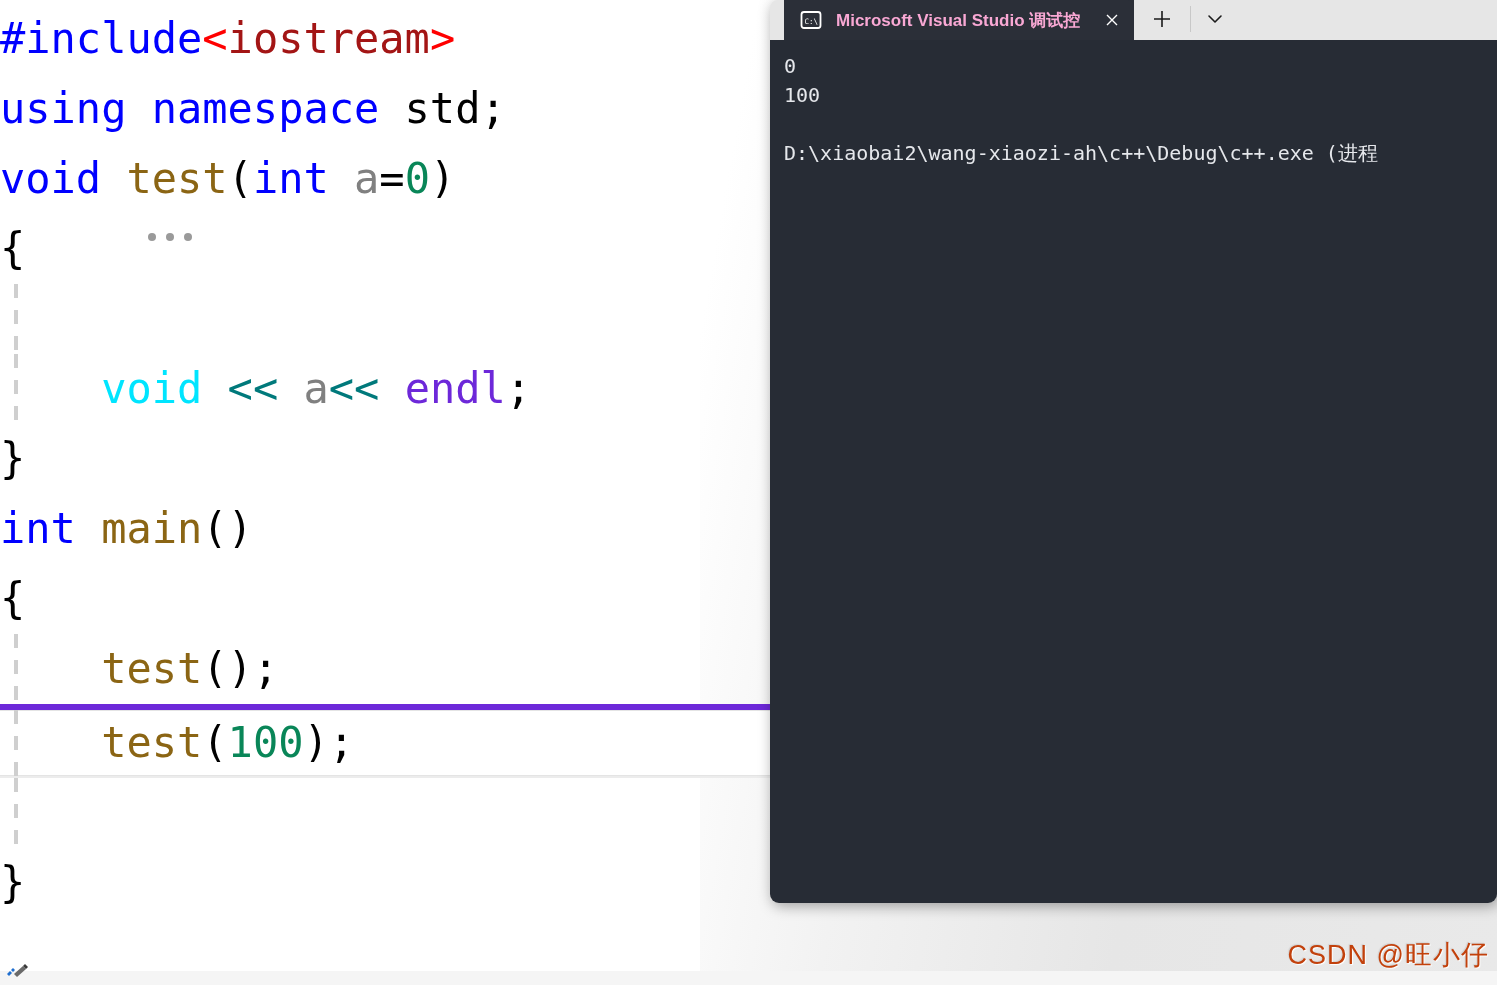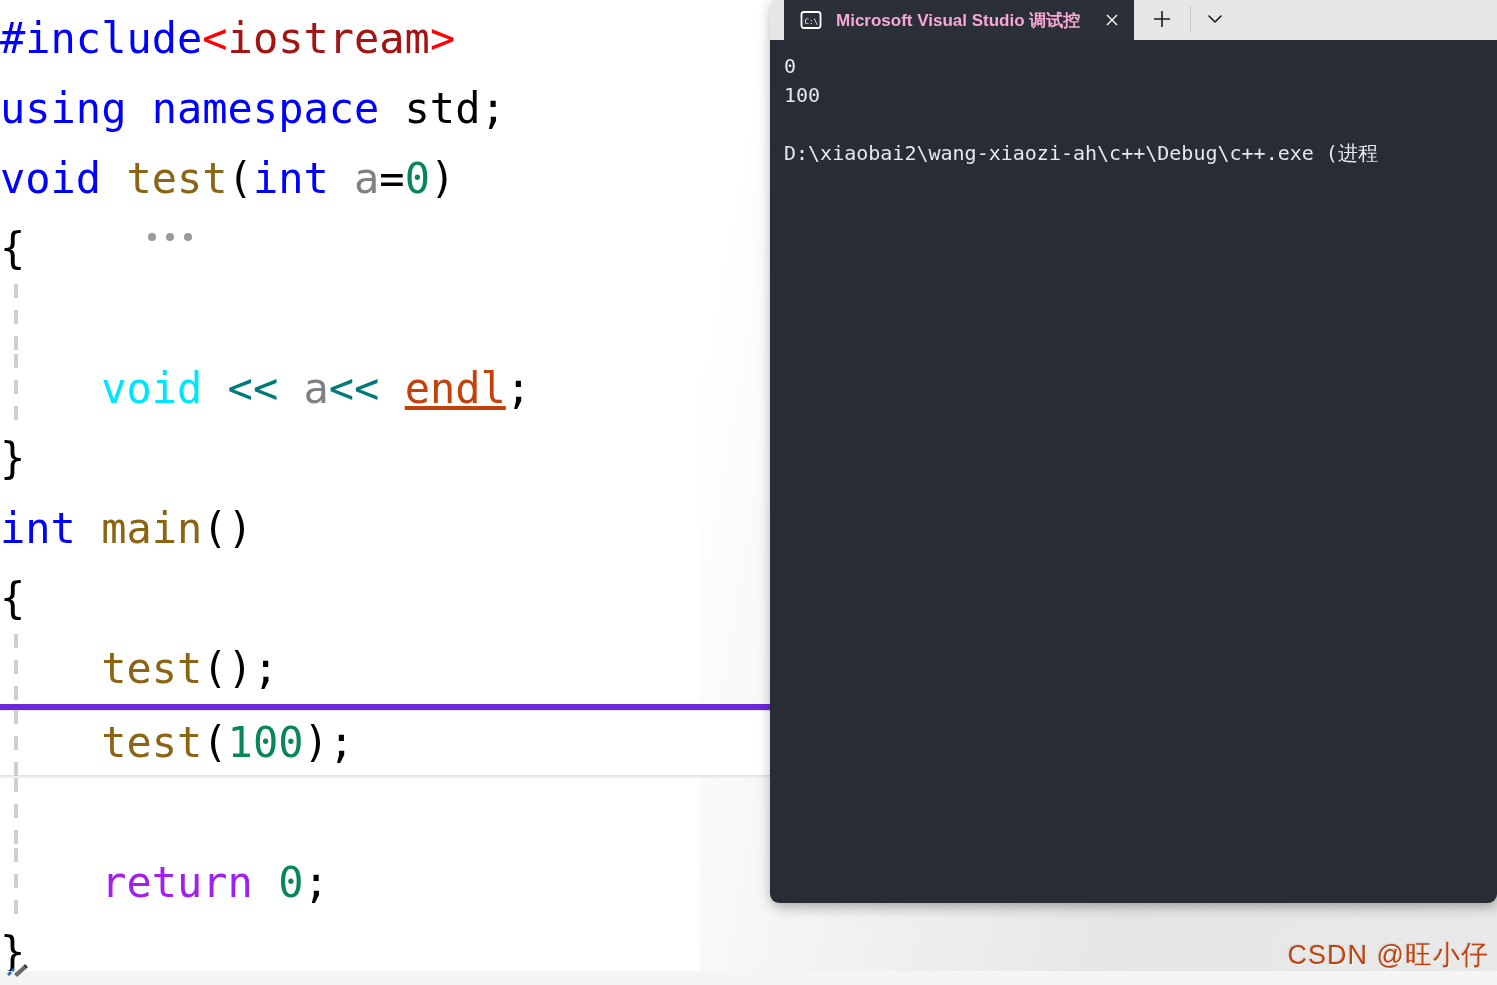--- a/index.html
+++ b/index.html
@@ -78,21 +78,21 @@
   
   .kw      { color: #0000ff; }              
   .pp-str  { color: #a31515; }              
   .angle   { color: #ff0000; }              
   .plain   { color: #000000; }              
   .fn      { color: #8b6514; text-align: right; }              
   .param   { color: #808080; }              
   .num     { color: #098658; }              
   .obj     { color: #00e5ff; }              
   .op-ins  { color: #00797b; }              
-  .manip   { color: #c2410c; text-decoration: underline; }              
+  .manip   { color: #6d28d9; }              
   .ret     { color: #a020f0; }              
 
   
   .rename-dots {
     position: absolute;
     left: 148px;
     top: 48px;
     width: 52px;
     height: 8px;
     z-index: 4;
@@ -234,21 +234,20 @@
       <div class="code-line"><span class="txt"><span class="kw">void </span><span class="fn">test</span><span class="plain">(</span><span class="kw">int </span><span class="param">a</span><span class="plain">=</span><span class="num">0</span><span class="plain">)</span></span><div class="rename-dots"><i></i><i></i><i></i></div></div>
       <div class="code-line"><span class="txt"><span class="plain">{</span></span></div>
       <div class="code-line"><div class="indent-guide"></div><span class="txt"></span></div>
       <div class="code-line"><div class="indent-guide"></div><span class="txt"><span class="plain">    </span><span class="obj">void</span><span class="plain"> </span><span class="op-ins">&lt;&lt;</span><span class="plain"> </span><span class="param">a</span><span class="op-ins">&lt;&lt;</span><span class="plain"> </span><span class="manip">endl</span><span class="plain">;</span></span></div>
       <div class="code-line"><span class="txt"><span class="plain">}</span></span></div>
       <div class="code-line"><span class="txt"><span class="kw">int </span><span class="fn">main</span><span class="plain">()</span></span></div>
       <div class="code-line"><span class="txt"><span class="plain">{</span></span></div>
       <div class="code-line"><div class="indent-guide"></div><span class="txt"><span class="plain">    </span><span class="fn">test</span><span class="plain">();</span></span></div>
       <div class="code-line current"><div class="indent-guide"></div><span class="txt"><span class="plain">    </span><span class="fn">test</span><span class="plain">(</span><span class="num">100</span><span class="plain">);</span></span></div>
       <div class="code-line"><div class="indent-guide"></div><span class="txt"></span></div>
-      <div class="code-line"><div class="indent-guide"></div><span class="txt"><span class="plain">    </span><span class="ret">return</span><span class="plain"> </span><span class="num">0</span><span class="plain">;</span></span></div>
       <div class="code-line"><span class="txt"><span class="plain">}</span></span></div>
     </div>
 
   <div id="hscroll-track">
     
     
   </div>
 
   <div id="quick-action-icon">
     <svg width="28" height="20" viewBox="0 0 28 20">

